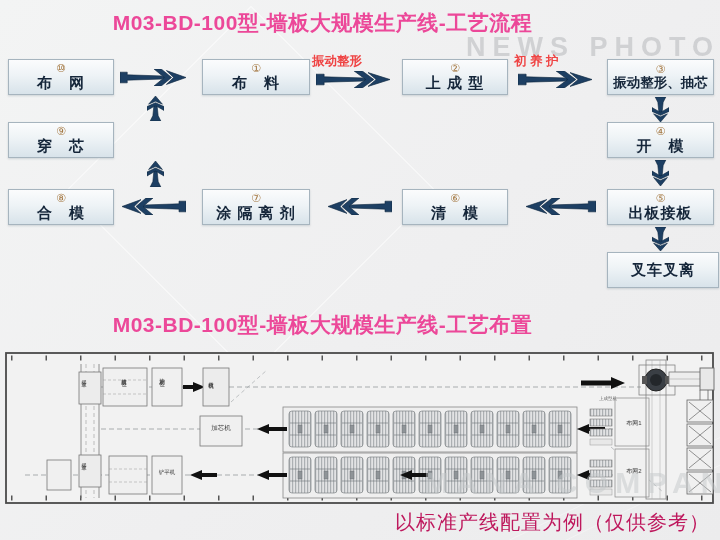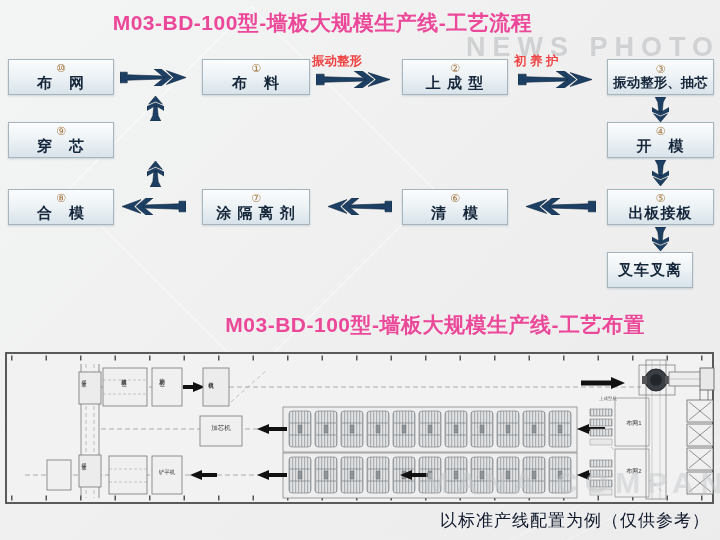--- a/index.html
+++ b/index.html
@@ -7,21 +7,21 @@
     width:720px;height:540px;position:relative;overflow:hidden;
     background:linear-gradient(135deg,#f3f4f4 0%,#efeff0 55%,#ececed 100%);
     font-family:"Liberation Sans","DejaVu Sans",sans-serif;
     -webkit-font-smoothing:antialiased;
   }
   .deco{position:absolute;border:1px solid rgba(255,255,255,.65);transform:rotate(45deg);pointer-events:none;}
   .deco2{position:absolute;background:rgba(255,255,255,.35);height:1px;transform:rotate(-26deg);pointer-events:none;}
 
   .title{position:absolute;width:645px;text-align:center;font-size:21px;font-weight:600;color:#ec4899;letter-spacing:.5px;}
   #title-flow{top:9px;}
-  #title-layout{top:311px;text-align:right;}
+  #title-layout{top:311px;}
 
   .watermark{position:absolute;font-weight:700;pointer-events:none;white-space:nowrap;}
   #wm-top{left:466px;top:32px;font-size:27px;letter-spacing:7px;color:rgba(186,189,191,.6);}
   #wm-bottom{left:424px;top:466px;font-size:30px;letter-spacing:7px;color:rgba(196,199,201,.5);}
 
   
   .fbox{
     position:absolute;height:36px;box-sizing:border-box;
     border:1px solid #a6b4be;
     background:linear-gradient(180deg,#fbfcfd 0%,#eef3f6 45%,#d8e3ea 100%);
@@ -35,21 +35,21 @@
 
   .arrow{position:absolute;}
   .arrow svg{display:block;width:100%;height:100%;}
   .arrow.left{transform:scaleX(-1);}
   .arrow.up{transform:scaleY(-1);}
 
   
   .mlab{position:absolute;color:#3c3c3c;line-height:1;pointer-events:none;}
   .vert{writing-mode:vertical-rl;text-orientation:upright;letter-spacing:1px;}
   .hor{text-align:center;}
-  #caption{position:absolute;top:509px;right:10px;font-size:17px;color:#0f172a;letter-spacing:1px;text-align:right;}
+  #caption{position:absolute;top:509px;right:10px;font-size:20px;color:#be185d;letter-spacing:1px;text-align:right;}
 </style>
 </head>
 <body>
 
 <div class="deco" style="left:120px;top:60px;width:260px;height:260px;"></div>
 <div class="deco2" style="left:380px;top:515px;width:360px;"></div>
 <div class="deco2" style="left:430px;top:528px;width:320px;"></div>
 
 <div class="title" id="title-flow">M03-BD-100型-墙板大规模生产线-工艺流程</div>
 <div class="watermark" id="wm-top">NEWS PHOTO</div>
@@ -118,21 +118,21 @@
     <span class="fnum">⑤</span>
     <span class="flabel">出板接板</span>
   </div>
   <div class="arrow" style="left:652px;top:227px;width:17px;height:24px;">
       <svg viewBox="0 0 16 26" preserveAspectRatio="none">
         <polygon points="3,0 13,0 10.5,5.5 9.5,16 6.5,16 5.5,5.5" fill="#1d3f63" stroke="#0e2740" stroke-width="0.6"></polygon>
         <polygon points="0,11 0,15 8,19 16,15 16,11 8,16" fill="#1d3f63" stroke="#0e2740" stroke-width="0.6"></polygon>
         <polygon points="1.5,17.5 8,26 14.5,17.5 8,20.5" fill="#1d3f63" stroke="#0e2740" stroke-width="0.6"></polygon>
       </svg>
     </div>
-  <div class="fbox" style="left:607px;top:252px;width:86px;">
+  <div class="fbox" style="left:607px;top:252px;width:112px;">
 
     <span class="flabel">叉车叉离</span>
   </div>
 
   <div class="arrow left" style="left:526px;top:198px;width:70px;height:17px;">
       <svg viewBox="0 0 64 16" preserveAspectRatio="none">
         <polygon points="0,3 7,3 7,5.5 40,6.5 46,8 40,9.5 7,10.5 7,13 0,13" fill="#1d3f63" stroke="#0e2740" stroke-width="0.6"></polygon>
         <polygon points="33,0 40,0 50,8 40,16 33,16 43,8" fill="#1d3f63" stroke="#0e2740" stroke-width="0.6"></polygon>
         <polygon points="45,1.5 64,8 45,14.5 52,8" fill="#1d3f63" stroke="#0e2740" stroke-width="0.6"></polygon>
       </svg>

